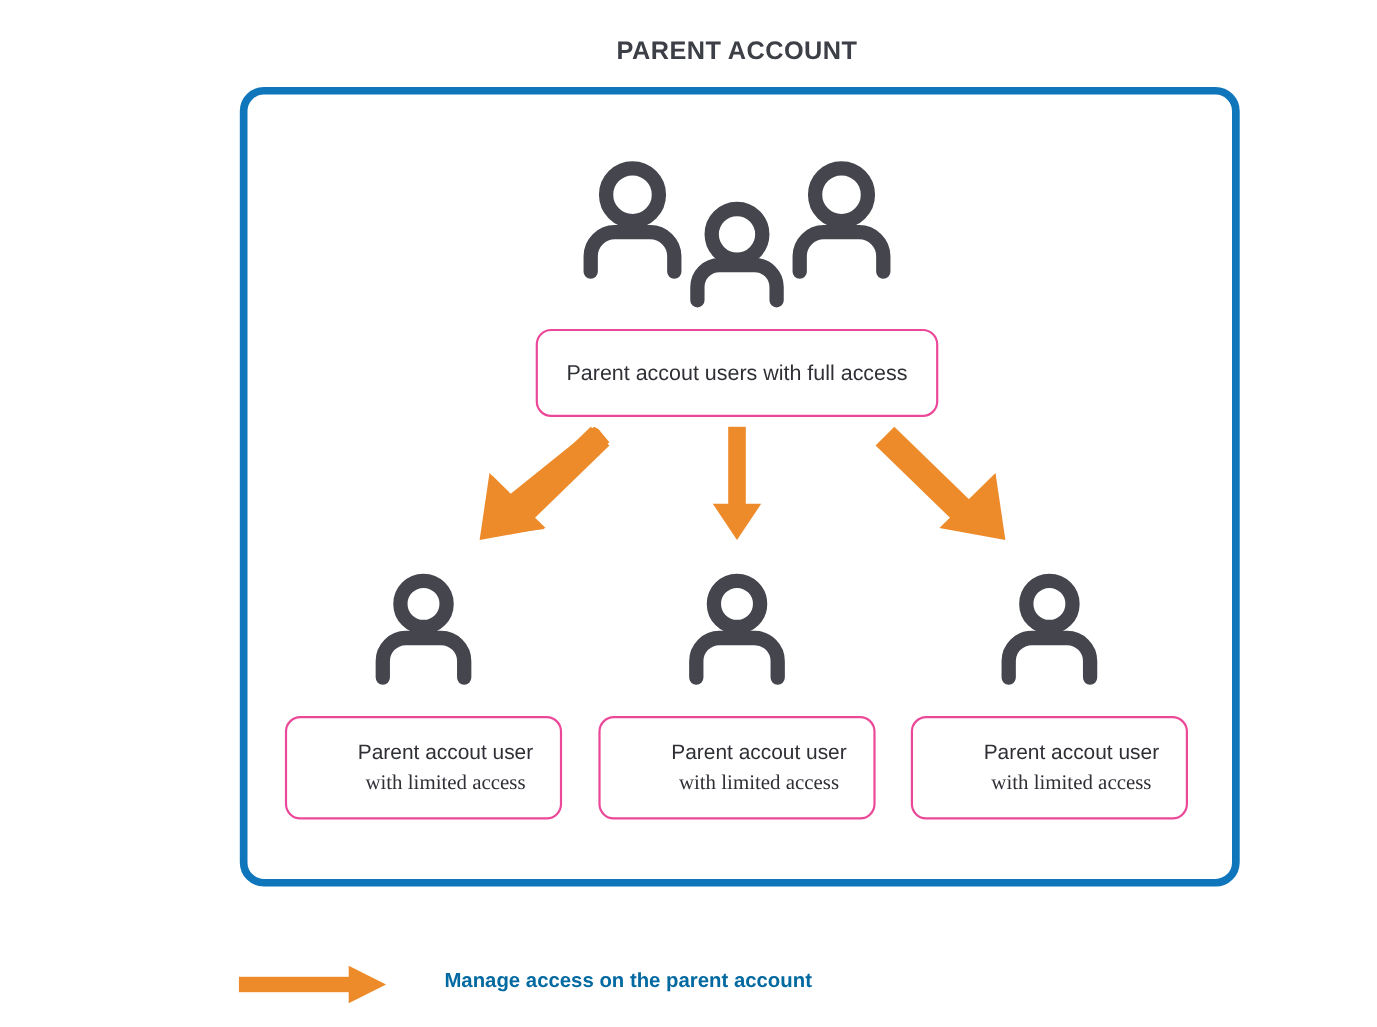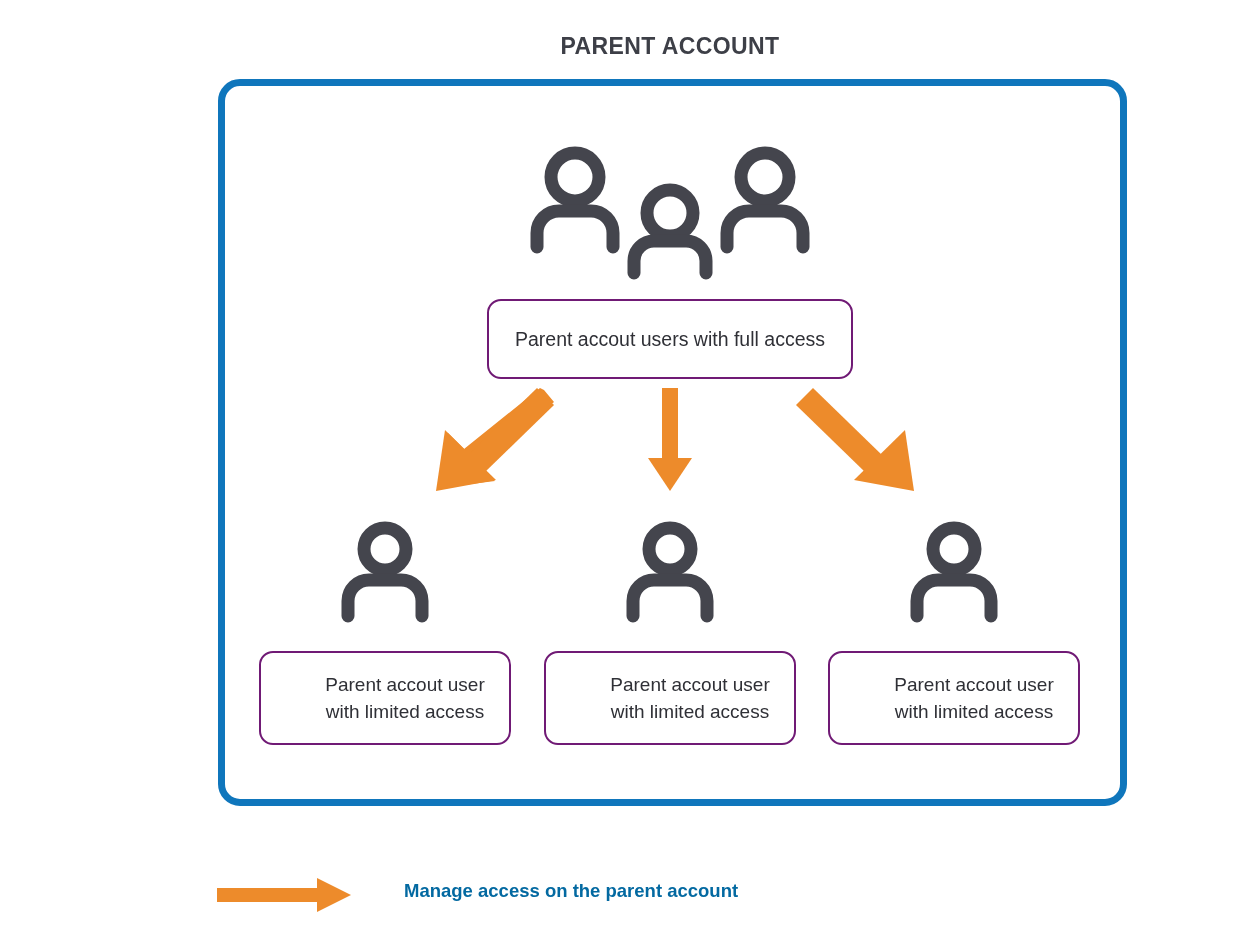--- a/index.html
+++ b/index.html
@@ -61,21 +61,21 @@
     height: 102px;
   }
   .person-1 { left: 293px; top: 521px; }
   .person-2 { left: 578px; top: 521px; }
   .person-3 { left: 862px; top: 521px; }
 
   
   .node-box {
     position: absolute;
     box-sizing: border-box;
-    border: 2px solid #701a75;
+    border: 2px solid #ec4899;
     border-radius: 14px;
     background: #ffffff;
     display: flex;
     align-items: center;
     justify-content: center;
     text-align: center;
     color: #2f3036;
     font-size: 19px;
     line-height: 27px;
     font-family: "Liberation Sans", sans-serif;
@@ -90,21 +90,21 @@
   .box-child {
     width: 252px;
     height: 94px;
     top: 651px;
     padding-left: 40px;
   }
   .box-child-1 { left: 215px; }
   .box-child-2 { left: 500px; }
   .box-child-3 { left: 784px; }
 
-  .node-box .line2 { display: block; }
+  .node-box .line2 { display: block; font-family: Liberation Serif, serif; }
 
   
   .arrow-svg {
     position: absolute;
     overflow: visible;
   }
   .arrow-left   { left: 390px; top: 388px;  width: 120px; height: 105px; }
   .arrow-center { left: 596px; top: 388px;  width: 60px;  height: 105px; }
   .arrow-right  { left: 752px; top: 388px;  width: 120px; height: 105px; }
 

